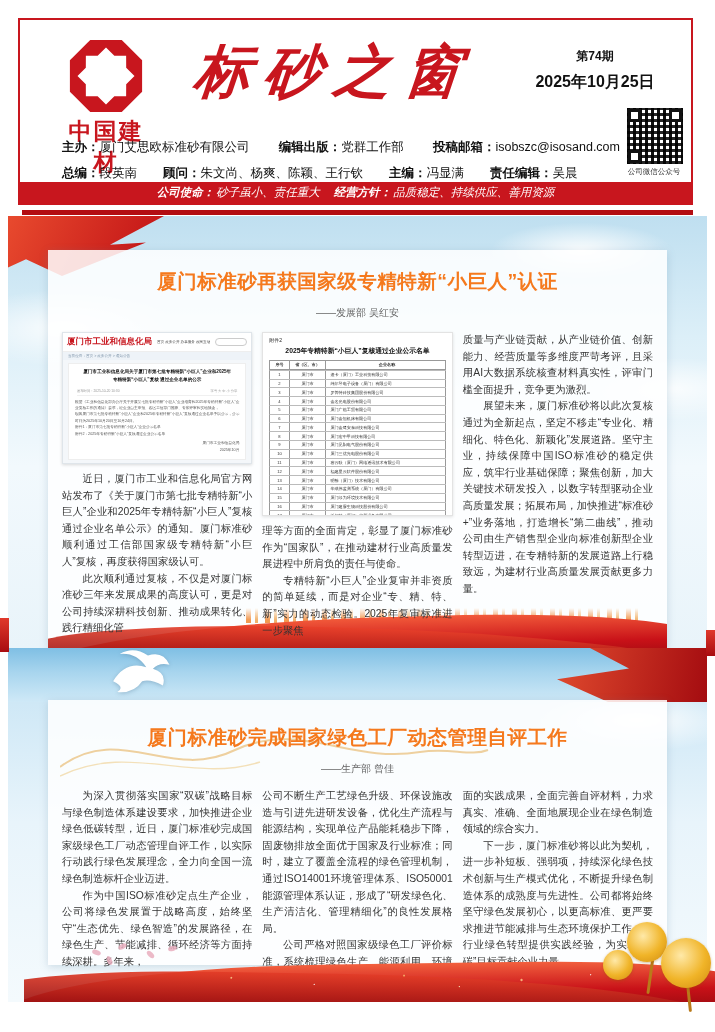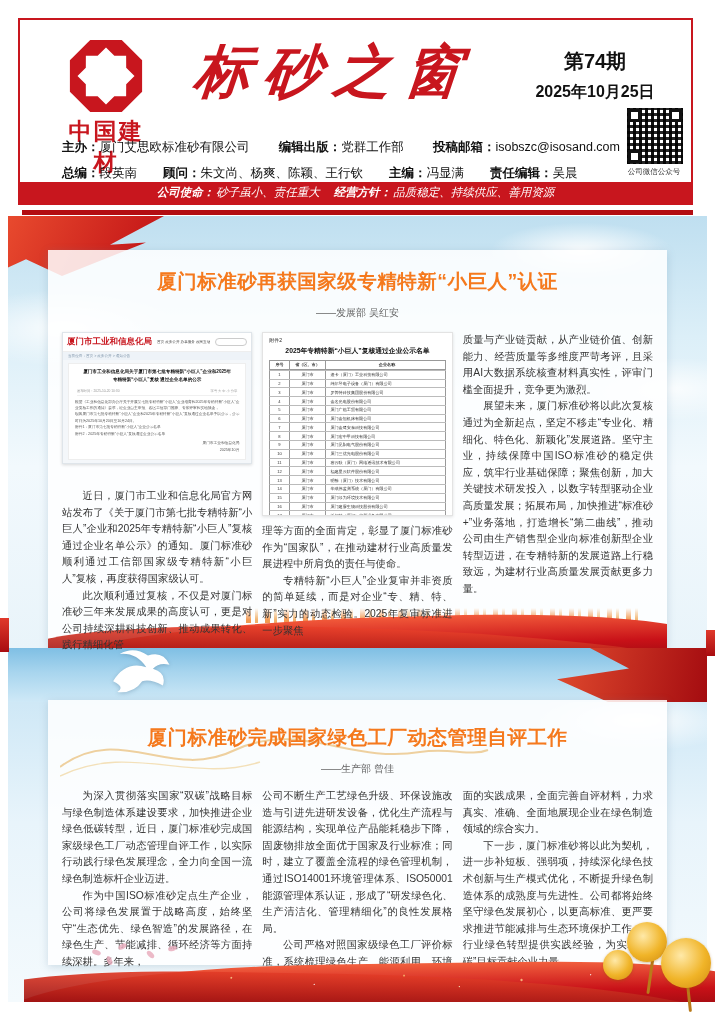--- a/index.html
+++ b/index.html
@@ -7,21 +7,21 @@
         font-family:"Liberation Sans","DejaVu Sans",sans-serif;color:#222;}
   
   .hdr-frame{position:absolute;left:18px;top:18px;width:675px;height:187px;border:2px solid #c8161e;box-sizing:border-box;background:#fff;}
   .logo{position:absolute;left:42px;top:18px;width:88px;text-align:center;}
   .logo svg{width:76px;height:76px;display:block;margin:0 auto;}
   .logo-org{font-size:23px;font-weight:900;color:#c8161e;letter-spacing:2px;margin-top:2px;}
   .mast-title{position:absolute;left:138px;top:14px;width:352px;text-align:center;
         font-family:"DejaVu Serif","Liberation Serif",serif;font-style:italic;font-weight:900;
         font-size:57px;letter-spacing:13px;color:#c8161e;transform:skewX(-5deg);white-space:nowrap;}
   .issue-block{position:absolute;right:26px;top:28px;width:140px;text-align:center;color:#111;}
-  .issue-no{font-size:20px;font-weight:600;}
+  .issue-no{font-size:12px;font-weight:600;}
   .issue-date{font-size:16px;font-weight:600;margin-top:7px;white-space:nowrap;}
   .qr{position:absolute;right:8px;top:88px;width:56px;height:56px;background:
       repeating-linear-gradient(0deg,rgba(0,0,0,.85) 0 3px,transparent 3px 6px),
       repeating-linear-gradient(90deg,#111 0 3px,#fff 3px 6px);outline:2px solid #fff;}
   .qr .f{position:absolute;width:13px;height:13px;background:#fff;border:3px solid #111;box-sizing:border-box;}
   .qr .f1{left:1px;top:1px}.qr .f2{right:1px;top:1px}.qr .f3{left:1px;bottom:1px}
   .qr-cap{position:absolute;right:2px;top:147px;width:70px;text-align:center;font-size:7.5px;color:#333;}
   .info{position:absolute;left:42px;top:119px;width:558px;font-size:12.5px;color:#111;}
   .info-row{display:flex;white-space:nowrap;}
   .info-row1{justify-content:space-between;}
@@ -202,21 +202,21 @@
                   <div class="gov-line">现将厦门市第七批专精特新“小巨人”企业和2025年专精特新“小巨人”复核通过企业名单予以公示，公示时间为2025年10月20日至10月24日。</div>
                   <div class="gov-line">附件1：厦门市第七批专精特新“小巨人”企业公示名单</div>
                   <div class="gov-line">附件2：2025年专精特新“小巨人”复核通过企业公示名单</div>
                 </div>
               <div class="gov-sign">
                 <div>厦门市工业和信息化局</div>
                 <div>2025年10月</div>
               </div>
             </div>
           </div>
-          <div style="margin-top:24px">
+          <div style="margin-top:7px">
 
           <p class="para ind">近日，厦门市工业和信息化局官方网站发布了《关于厦门市第七批专精特新“小巨人”企业和2025年专精特新“小巨人”复核通过企业名单公示》的通知。厦门标准砂顺利通过工信部国家级专精特新“小巨人”复核，再度获得国家级认可。</p>
               <p class="para ind">此次顺利通过复核，不仅是对厦门标准砂三年来发展成果的高度认可，更是对公司持续深耕科技创新、推动成果转化、践行精细化管</p>
             </div>
         </div>
         <div class="col">
           <div class="ctable">
             <div class="t-att">附件2</div>
             <div class="t-title">2025年专精特新“小巨人”复核通过企业公示名单</div>
             <div class="t-head">

